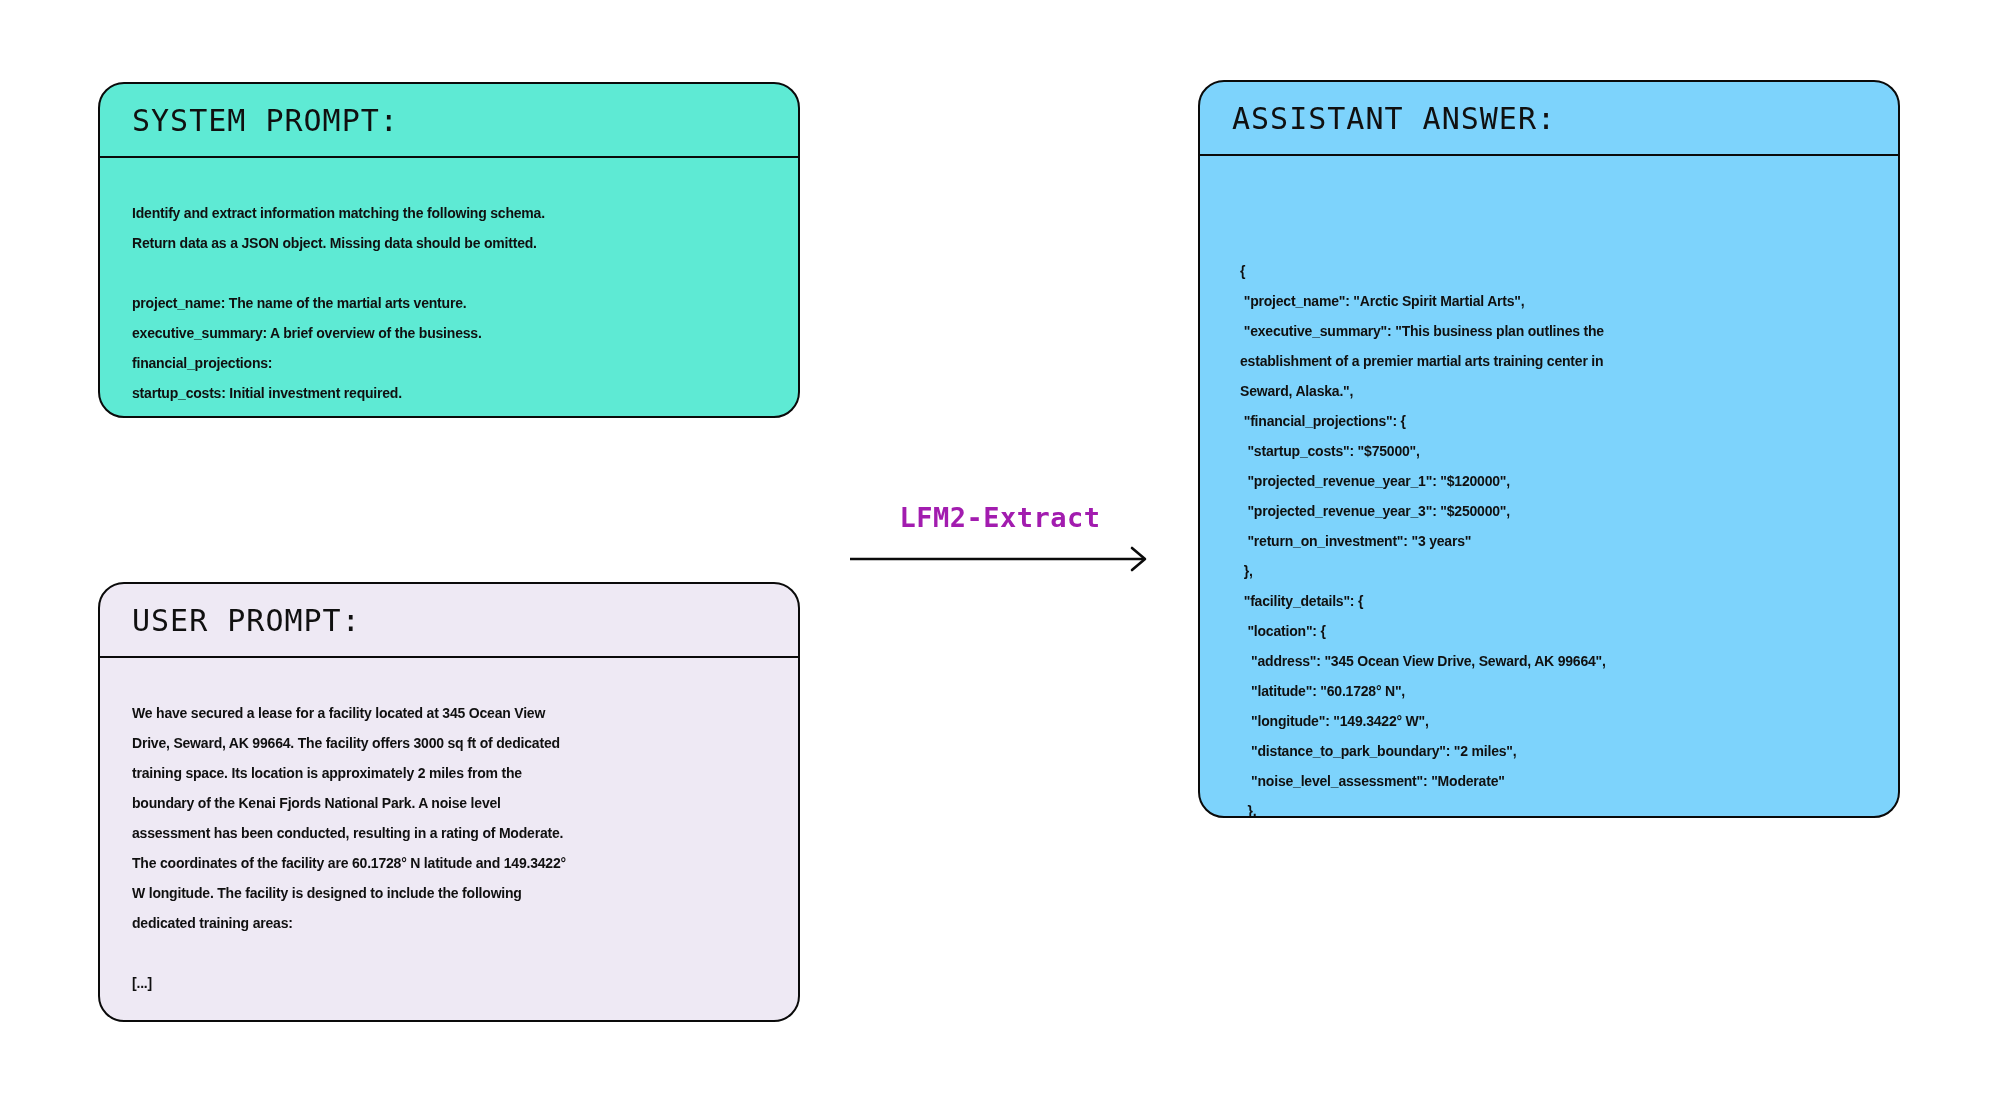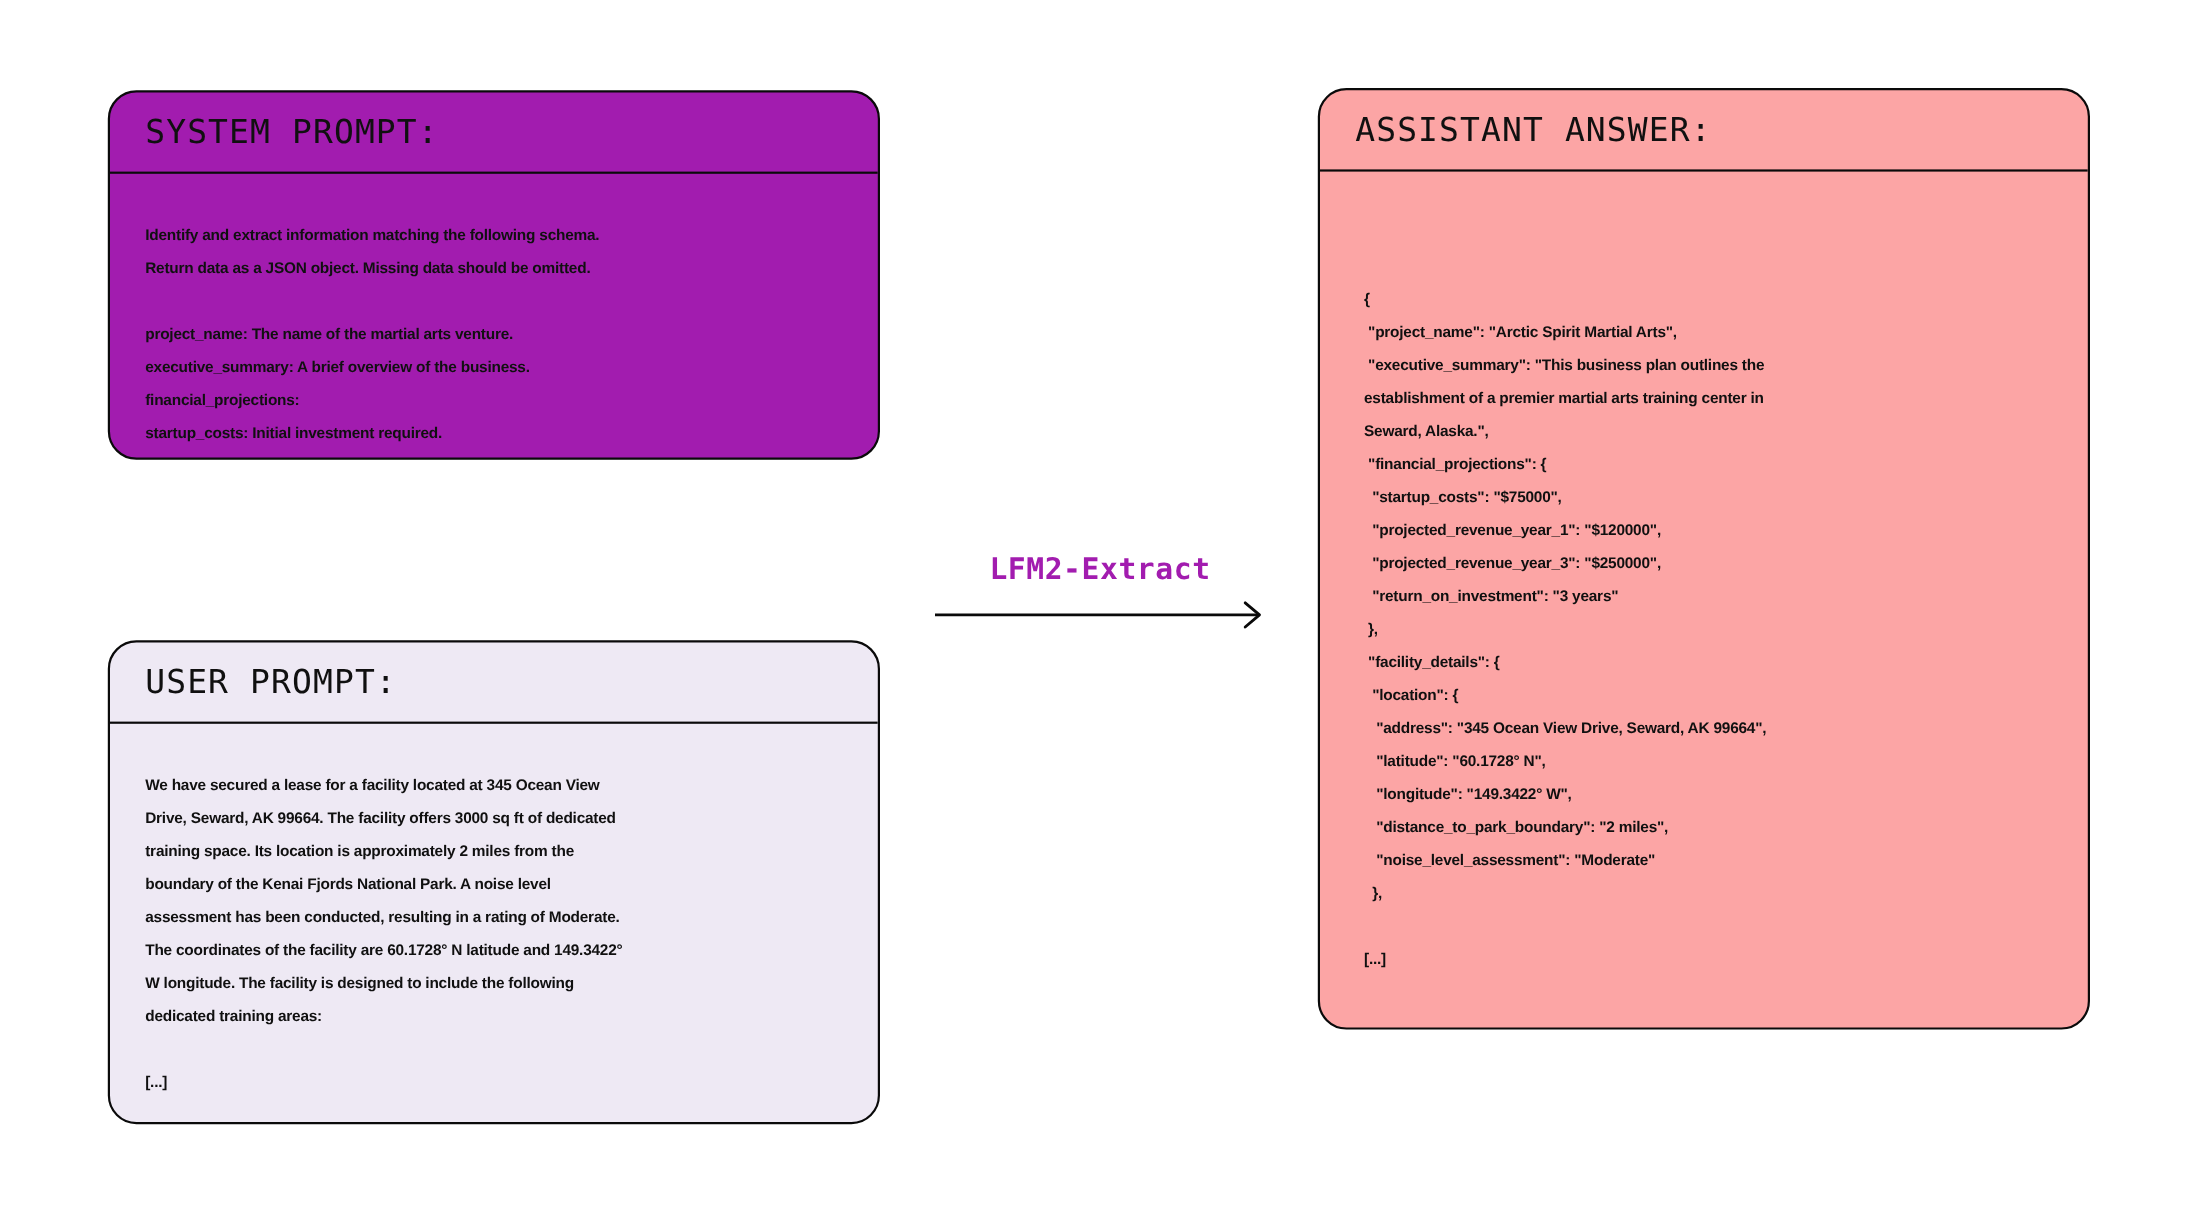--- a/index.html
+++ b/index.html
@@ -42,31 +42,31 @@
     padding: 40px 36px 0 32px;
     font-size: 14px;
     line-height: 30px;
     letter-spacing: -0.2px;
     white-space: pre-wrap;
     font-weight: bold;
   }
   #system-panel {
     left: 98px; top: 82px;
     width: 702px; height: 336px;
-    background: #a21caf;
+    background: #5eead4;
   }
   #user-panel {
     left: 98px; top: 582px;
     width: 702px; height: 440px;
     background: #eee9f4;
   }
   #assistant-panel {
     left: 1198px; top: 80px;
-    width: 702px; height: 856px;
-    background: #fca5a5;
+    width: 702px; height: 738px;
+    background: #7dd3fc;
   }
   #assistant-panel .panel-body {
     height: 860px;
     display: flex;
     align-items: center;
     padding: 0 30px 30px 40px;
   }
   .flow {
     position: absolute;
     left: 848px;

